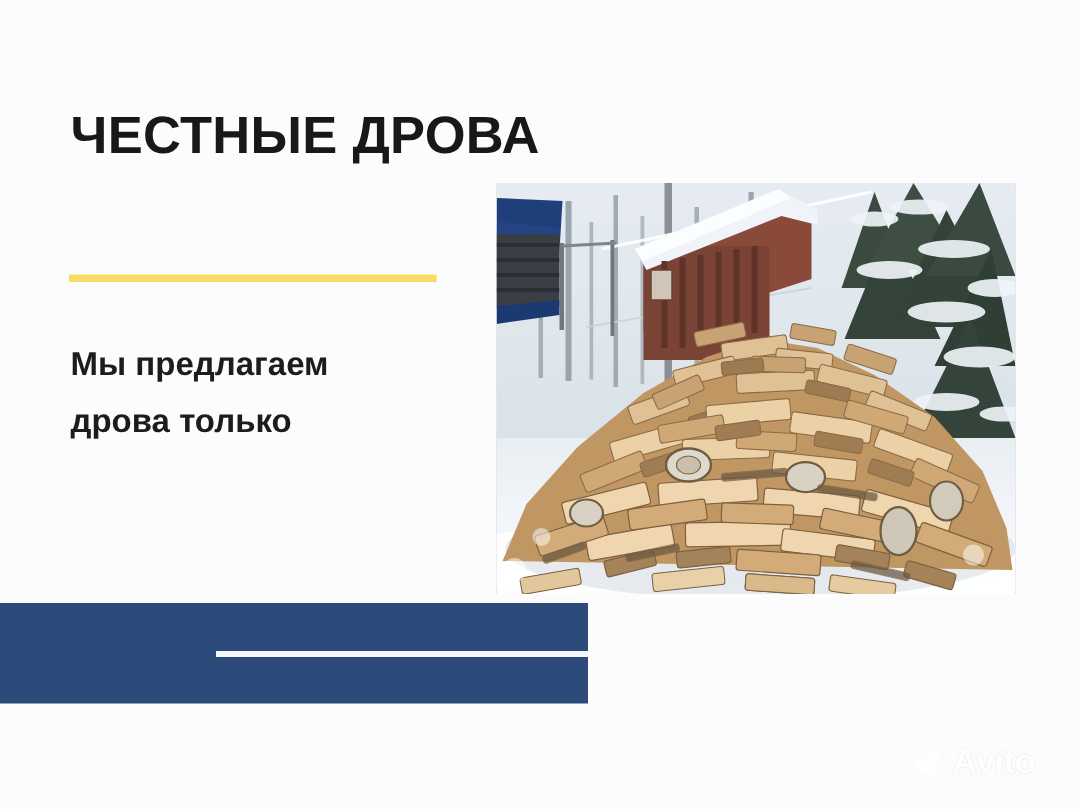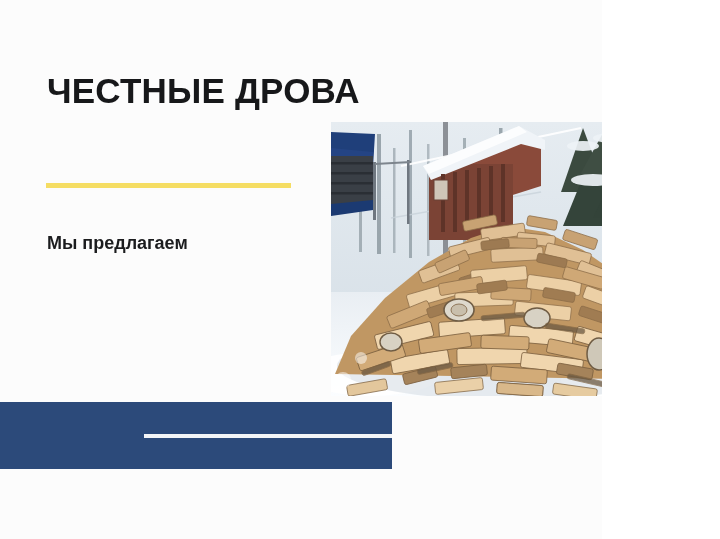--- a/index.html
+++ b/index.html
@@ -9,21 +9,21 @@
   body {
     width: 720px;
     height: 539px;
     overflow: hidden;
     font-family: "Liberation Sans", "DejaVu Sans", sans-serif;
     background: #ffffff;
   }
 
   .slide {
     position: relative;
-    width: 602px;
+    width: 720px;
     height: 539px;
     background: #fcfcfc;
     overflow: hidden;
   }
 
   
   .title {
     position: absolute;
     left: 47px;
     top: 73px;
@@ -45,21 +45,21 @@
     height: 5px;
     background: #f5dd63;
   }
 
   
   .body-copy {
     position: absolute;
     left: 47px;
     top: 224px;
     width: 265px;
-    font-size: 18px;
+    font-size: 22px;
     font-weight: 700;
     color: #1b1c1e;
     line-height: 38px;
   }
   .body-copy .ln { display: block; white-space: nowrap; }
 
   
   .blue-bar {
     position: absolute;
     left: 0px;
@@ -113,20 +113,21 @@
 <body>
 
 <div class="slide">
 
   <div class="title">ЧЕСТНЫЕ ДРОВА</div>
 
   <div class="yellow-rule"></div>
 
   <div class="body-copy">
     <span class="ln">Мы предлагаем</span>
+    <span class="ln">дрова только</span>
   </div>
 
   <div class="blue-bar">
     <div class="blue-bar-line"></div>
   </div>
 
   <div class="photo">
     <svg viewBox="0 0 346 274" preserveAspectRatio="none">
       <defs>
         <linearGradient id="skyG" x1="0" y1="0" x2="0" y2="1">

